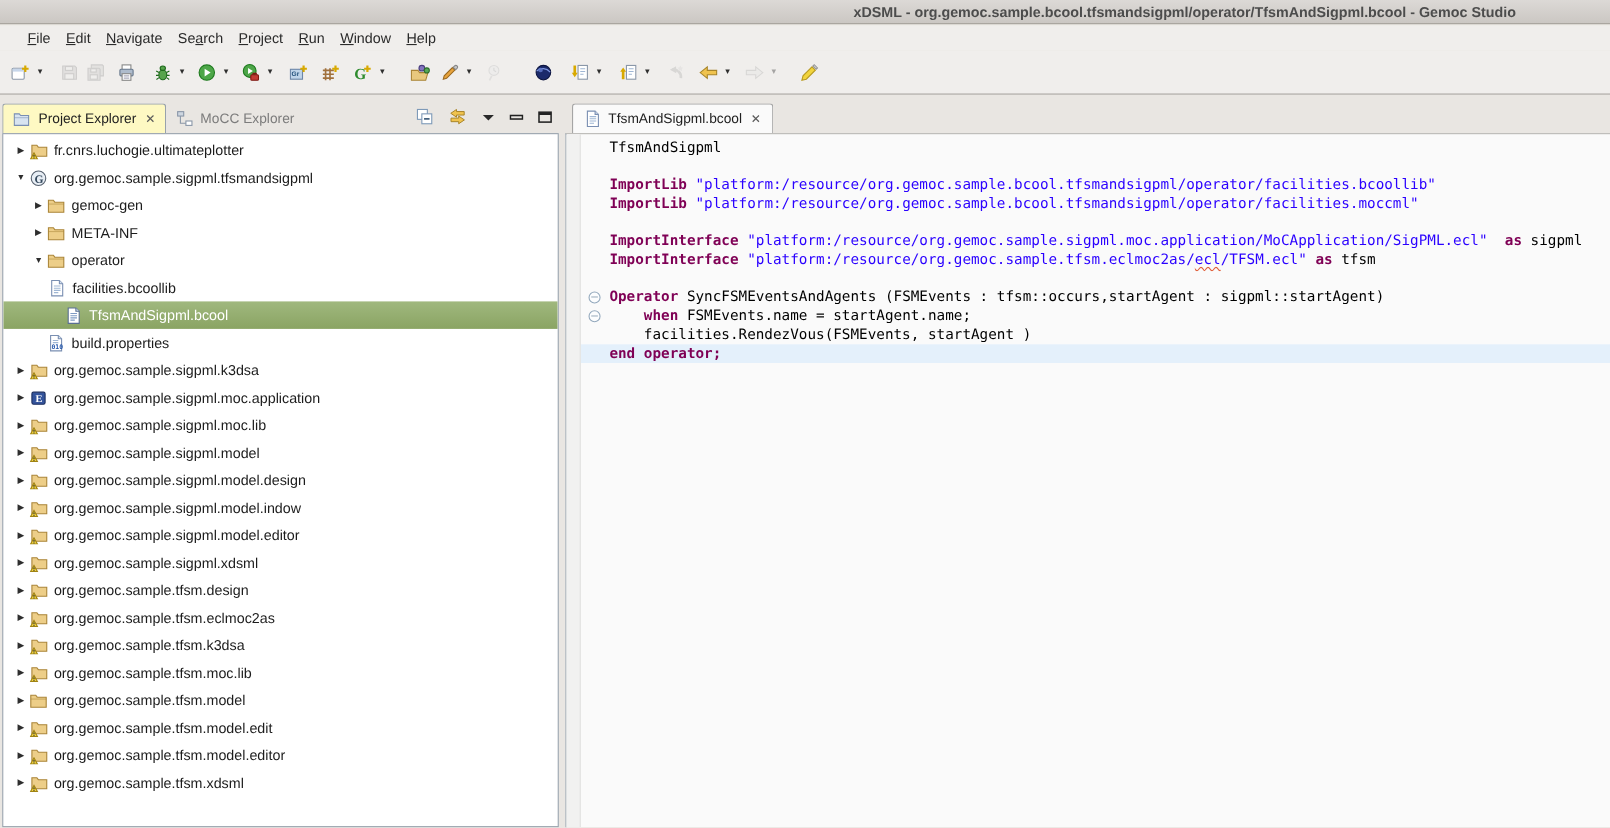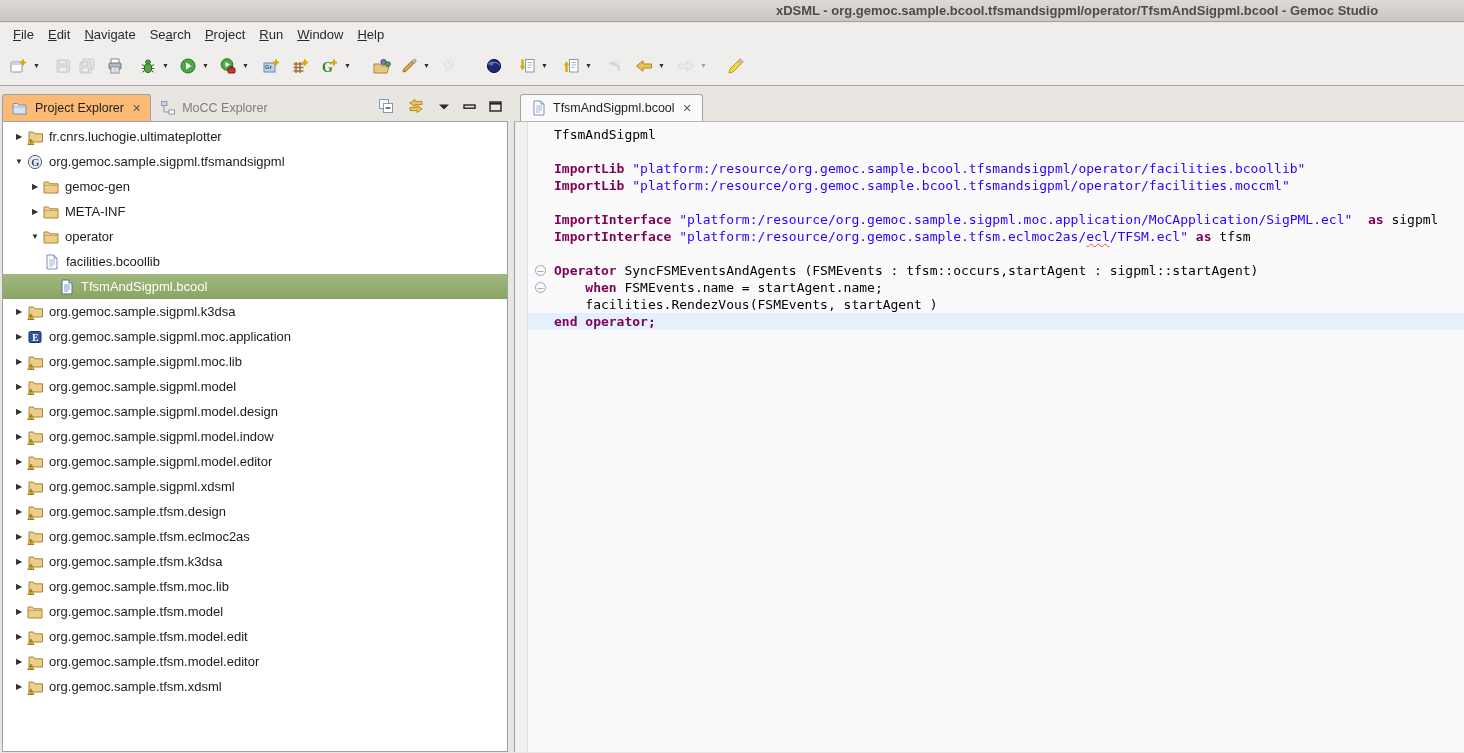--- a/index.html
+++ b/index.html
@@ -14,41 +14,41 @@
     position:absolute; top:0; left:0; right:0; height:22px;
     background:linear-gradient(#DCD9D6,#CBC7C3);
     border-bottom:1px solid #A39F9A;
     font-size:13px; font-weight:bold; color:#4C4C4C;
     line-height:22px; text-align:center; padding-left:690px;
     white-space:nowrap;
   }
   
   .menubar{
     position:absolute; top:23px; left:0; right:0; height:23px;
-    background:#F0EEEC; display:flex; align-items:center; padding-left:6px;
+    background:#F0EEEC; display:flex; align-items:center; padding-left:18px;
     font-size:13px; color:#2B2B2B;
   }
   .menu-item{ padding:2px 7px; cursor:default; }
   .menu-item u{ text-decoration:underline; }
   
   .toolbar{
     position:absolute; top:46px; left:0; right:0; height:40px;
     background:#F0EEEC; border-bottom:1px solid #A8A49F;
     display:flex; align-items:center; padding-left:6px;
   }
   .tbtn{ width:25px; height:26px; display:flex; align-items:center; justify-content:center; border-radius:3px; }
   .tdrop{ width:11px; height:26px; display:flex; align-items:center; justify-content:center; font-size:7px; color:#2E2E2E; }
   .dim{ opacity:.38; filter:grayscale(.9); }
   .ticon{ display:flex; }
   
   .left-panel{ position:absolute; top:93px; left:2px; width:506px; height:659px; }
   .view-tabs{ height:28px; position:relative; display:flex; align-items:flex-end; }
   .view-tab{ height:27px; display:flex; align-items:center; gap:6px; padding:0 9px; font-size:12.5px; white-space:nowrap; }
   .view-tab.active{
-    background:#fdba74; border:1px solid #98A2AC; border-bottom:none;
+    background:#fef9c3; border:1px solid #98A2AC; border-bottom:none;
     border-radius:3px 3px 0 0; color:#1F1F1F;
   }
   .view-tab.inactive{ color:#7C7C7C; }
   .tab-close{ font-size:11px; color:#5A5A5A; padding-left:2px; }
   .panel-tools{ position:absolute; right:6px; top:5px; display:flex; align-items:center; gap:13px; }
   .ptool{ display:flex; align-items:center; justify-content:center; }
   .tree{
     position:absolute; top:28px; left:0; right:0; bottom:0;
     background:#FFFFFF; border:1px solid #98A2AC; overflow:hidden; padding-top:2px;
   }
@@ -416,20 +416,32 @@
         <span class="arrow"></span>
         <span class="ticon">
           <svg width="16" height="16">
             <path d="M3 1h7l3 3v11H3z" fill="#FFF" stroke="#5A6F92"></path>
             <path d="M10 1v3h3" fill="#D6E2F0" stroke="#5A6F92"></path>
             <path d="M5 6h6M5 8h6M5 10h6M5 12h4" stroke="#7E9AC4"></path>
           </svg>
         </span>
         <span class="tlabel">TfsmAndSigpml.bcool</span>
       </div>
+      <div class="trow" style="padding-left: 24px;">
+        <span class="arrow"></span>
+        <span class="ticon">
+          <svg width="16" height="16">
+            <path d="M3 1h7l3 3v11H3z" fill="#FFF" stroke="#7A8FB2"></path>
+            <path d="M10 1v3h3" fill="#D6E2F0" stroke="#7A8FB2"></path>
+            <path d="M5 5.5h5M5 7.5h5" stroke="#9FB6D4"></path>
+            <text x="3.8" y="13.5" font-size="5.8" font-weight="bold" fill="#2255AA" font-family="monospace">010</text>
+          </svg>
+        </span>
+        <span class="tlabel">build.properties</span>
+      </div>
       <div class="trow" style="padding-left: 8px;">
         <span class="arrow">▶</span>
         <span class="ticon">
           <svg width="17" height="16">
             <path d="M2 4.5V3h4.5l1.3 1.8H15.5V13H2z" fill="#EDCE88" stroke="#AA8538"></path>
             <path d="M.8 15.5 3.9 10l3.1 5.5z" fill="#F7D73E" stroke="#A08312"></path>
             <path d="M3.9 11.8v1.8" stroke="#333" stroke-width="1.1"></path>
             <circle cx="3.9" cy="14.6" r=".55" fill="#333"></circle>
           </svg>
         </span>

